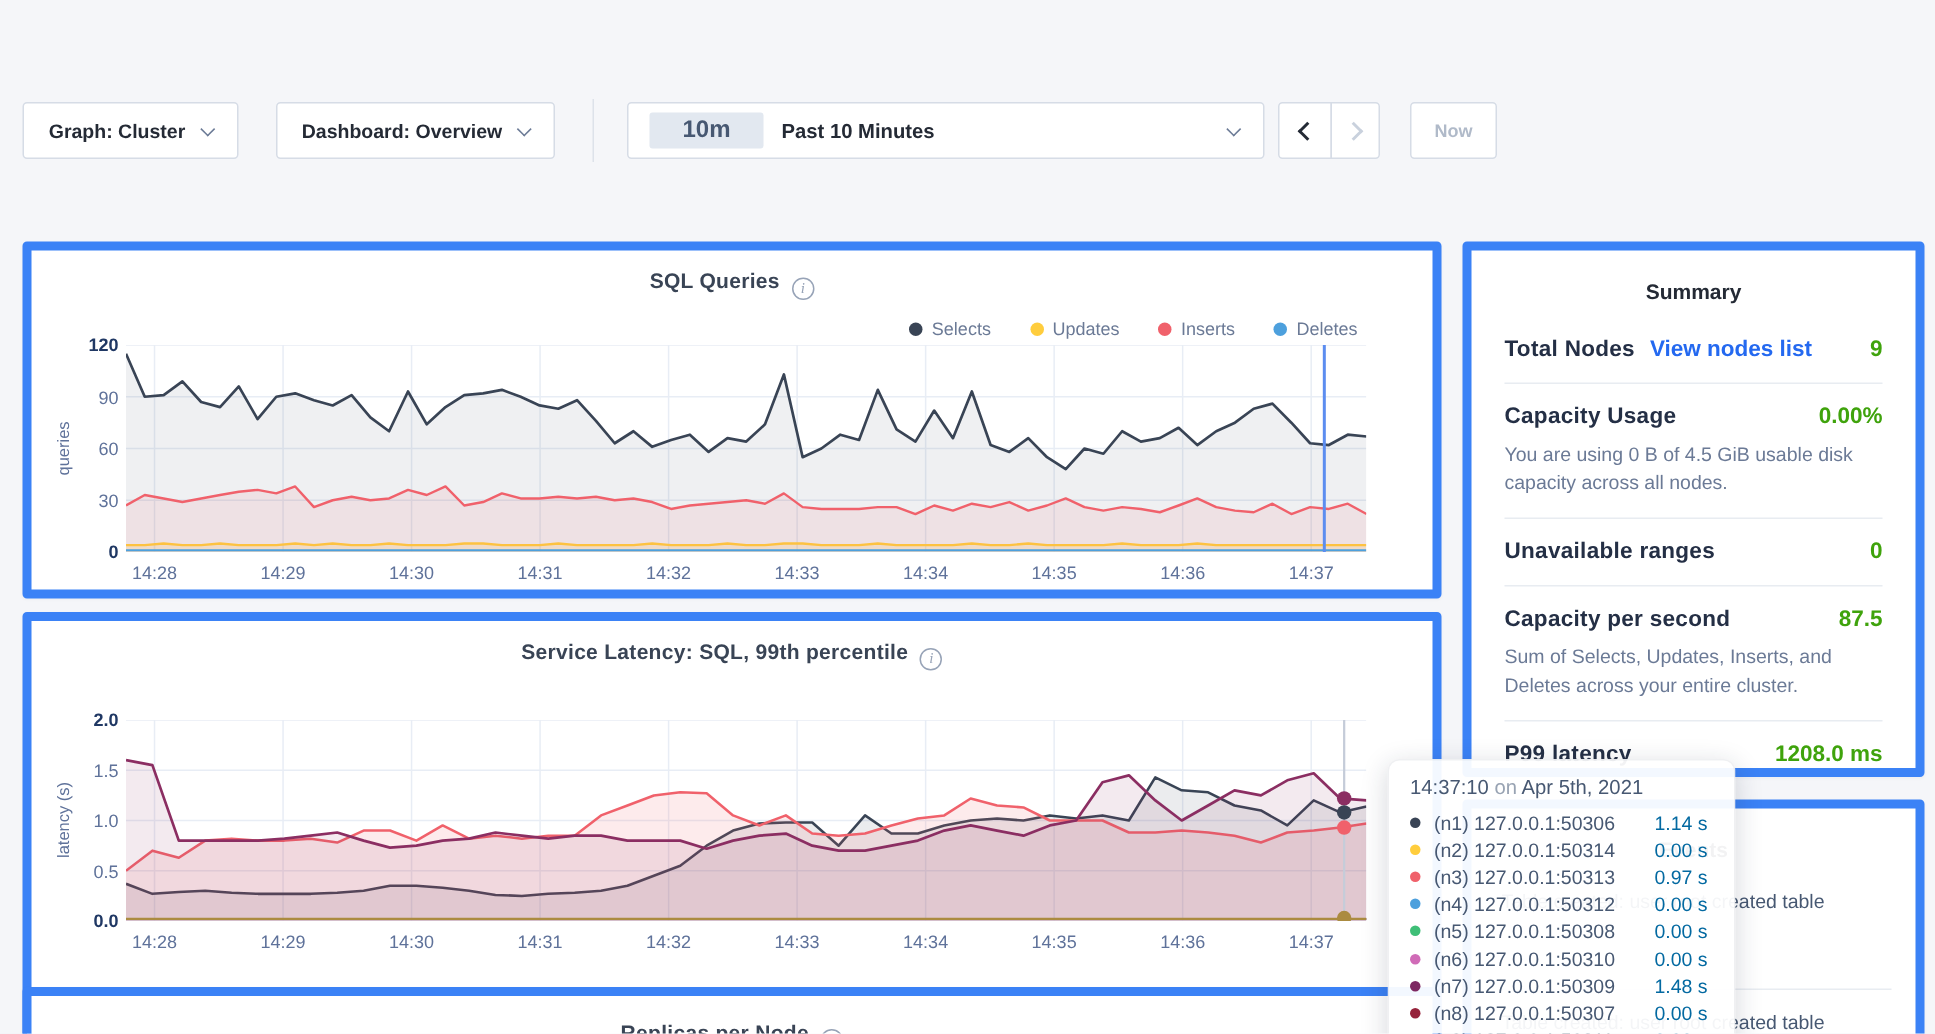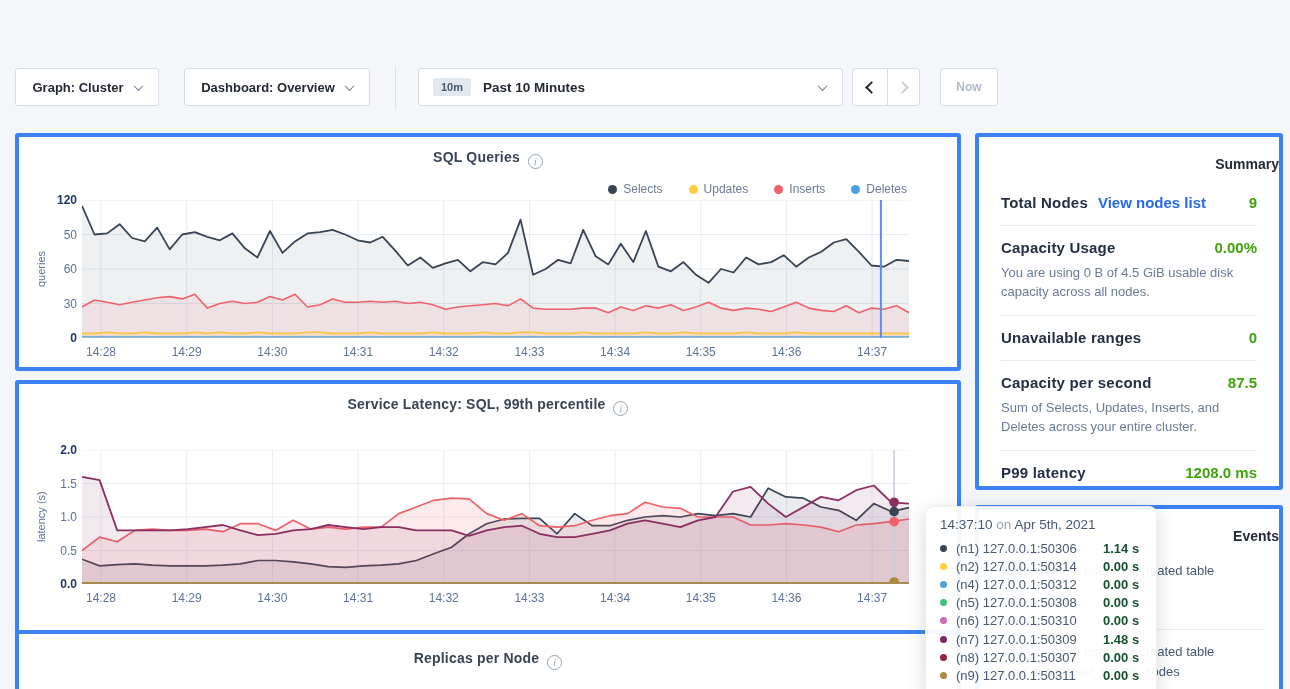--- a/index.html
+++ b/index.html
@@ -13,35 +13,35 @@
   .toolbar { position:absolute; top:68px; left:0; height:38px; width:100%; }
   .btn { position:absolute; height:38px; background:#fff; border:1px solid #d6dce6;
          border-radius:3px; display:flex; align-items:center; justify-content:center;
          font-size:13px; font-weight:bold; color:#242a35; cursor:pointer; }
   .dd-graph { left:15px; width:144px; }
   .dd-dashboard { left:184px; width:186px; }
   .chev { display:inline-block; width:7px; height:7px; border-right:1.6px solid #6b7a96;
           border-bottom:1.6px solid #6b7a96; transform:rotate(45deg) translate(-1px,-1px); margin-left:11px; }
   .vdiv { position:absolute; left:395px; top:-2px; width:1px; height:42px; background:#dde2ea; }
   .time-dd { left:418px; width:425px; justify-content:flex-start; padding:0 14px; }
-  .time-badge { background:#e2e8f0; border-radius:2px; padding:3px 8px; font-size:11px;
+  .time-badge { background:#e2e8f0; border-radius:2px; padding:3px 22px; font-size:16px;
                 font-weight:bold; color:#475872; margin-right:12px; }
   .time-label { font-size:13.5px; }
   .time-dd .chev { position:absolute; right:16px; }
   .pager-back { left:852px; width:36px; border-top-right-radius:0; border-bottom-right-radius:0; }
   .pager-fwd { left:887px; width:33px; border-top-left-radius:0; border-bottom-left-radius:0; }
   .chev-left { width:9px; height:9px; border-left:2.2px solid #242a35; border-bottom:2.2px solid #242a35;
                transform:rotate(45deg); margin-left:3px; }
   .chev-right { width:9px; height:9px; border-right:2.2px solid #c9d1dd; border-top:2.2px solid #c9d1dd;
                 transform:rotate(45deg); margin-right:3px; }
   .btn-now { left:940px; width:58px; color:#b0bac9; font-size:12px; }
 
   
-  .card { position:absolute; background:#fff; border:4px solid #3b82f6; border-radius:3px;
-          box-shadow:0 1px 2px rgba(30,40,60,0.03); }
+  .card { position:absolute; background:#fff; border:6px solid #3b82f6; border-radius:3px;
+          box-shadow:0 1px 2px rgba(30,40,60,0.03);margin-top:28px; }
   .card-sql      { left:15px; top:133px; width:946px; height:238px; }
   .card-latency  { left:15px; top:380px; width:946px; height:304px; }
   .card-replicas { left:15px; top:630px; width:946px; height:120px; }
   .card-summary  { left:975px; top:133px; width:308px; height:357px; }
   .card-events   { left:975px; top:505px; width:308px; height:200px; }
 
   .chart-title { position:absolute; top:12px; left:0; right:0; text-align:center;
                  font-size:14px; font-weight:bold; color:#394455; letter-spacing:.2px; }
   .info-icon { display:inline-block; width:15px; height:15px; border:1.4px solid #97a3b7;
                border-radius:50%; color:#97a3b7; font-size:10px; line-height:13px; font-weight:normal;
@@ -52,21 +52,21 @@
   .legend-dot { width:9px; height:9px; border-radius:50%; }
 
   .plot { position:absolute; left:63px; overflow:hidden; }
   .ytick { position:absolute; width:42px; text-align:right; font-size:12px; color:#5f729a; left:16px; }
   .ytick.edge { font-weight:bold; color:#203864; }
   .xlab { position:absolute; width:44px; text-align:center; font-size:12px; color:#5f729a; }
   .ylab { position:absolute; left:16px; writing-mode:vertical-rl; transform:rotate(180deg);
           text-align:center; font-size:11px; color:#5f729a; }
 
   
-  .panel-title { padding:19px 0 9px; text-align:right; font-size:14px; font-weight:bold; color:#242a35; }
+  .panel-title { padding:19px 0 9px; text-align:center; font-size:14px; font-weight:bold; color:#242a35; }
   .sum-row { margin:0 22px; padding:13px 0 14px; }
   .sum-row + .sum-row { border-top:1px solid #e8ecf1; }
   .sum-head { display:flex; align-items:flex-start; }
   .sum-label { font-size:15px; font-weight:bold; color:#242f45; letter-spacing:.2px; }
   .sum-link { font-size:15px; font-weight:bold; color:#2469f0; margin-left:10px; cursor:pointer; text-decoration:none; }
   .sum-val { margin-left:auto; font-size:15px; font-weight:bold; color:#3fa30c; }
   .sum-desc { margin-top:7px; font-size:13px; color:#6b7a96; line-height:19px; }
 
   
   .ev-item { position:absolute; left:20px; right:12px; font-size:13px; color:#475872; line-height:20px; }
@@ -74,21 +74,21 @@
 
   
   .tooltip { position:absolute; left:925px; top:506px; width:232px; z-index:30;
              background:rgba(255,255,255,0.94); border:1px solid rgba(120,130,150,0.12);
              border-radius:8px; box-shadow:0 4px 18px rgba(30,40,60,0.18); padding:10px 14px 11px; }
   .tt-head { font-size:13.5px; color:#475872; margin-bottom:7px; }
   .tt-on { color:#98a3b3; }
   .tt-row { display:flex; align-items:center; height:18.2px; font-size:13px; color:#475872; }
   .tt-dot { width:7px; height:7px; border-radius:50%; margin-right:9px; flex:none; }
   .tt-node { width:147px; }
-  .tt-val { font-weight:bold; color:#14532d; }
+  .tt-val { font-weight:normal; color:#0369a1; }
 </style>
 </head>
 <body>
 
 <div class="screen">
 
 
   <div class="toolbar">
     <button class="btn dd-dashboard">
       <span>Dashboard: Overview</span>
@@ -157,21 +157,21 @@
           <polyline points="0.0,5.8 12.5,34.5 25.1,33.4 37.6,24.2 50.1,38.0 62.7,41.4 75.2,27.6 87.7,49.4 100.2,34.5 112.8,32.2 125.3,36.8 137.8,40.3 150.4,33.4 162.9,48.3 175.4,57.5 188.0,31.0 200.5,52.9 213.0,41.4 225.5,33.4 238.1,32.2 250.6,29.9 263.1,34.5 275.7,40.3 288.2,42.5 300.7,36.8 313.3,50.6 325.8,65.5 338.3,57.5 350.8,67.9 363.4,63.3 375.9,59.8 388.4,71.3 401.0,62.1 413.5,64.4 426.0,52.9 438.6,19.6 451.1,74.8 463.6,69.0 476.2,59.8 488.7,63.3 501.2,29.9 513.7,56.3 526.3,64.4 538.8,43.7 551.3,62.1 563.9,31.0 576.4,66.7 588.9,71.3 601.5,62.1 614.0,74.8 626.5,82.8 639.0,69.0 651.6,72.5 664.1,57.5 676.6,64.4 689.2,62.1 701.7,55.2 714.2,66.7 726.8,57.5 739.3,51.8 751.8,42.5 764.3,39.1 776.9,51.8 789.4,65.5 801.9,66.7 814.5,59.8 827.0,61.0" fill="none" stroke="#394455" stroke-width="1.8" stroke-linejoin="round"></polyline>
           <polygon points="0.0,133.4 12.5,133.4 25.1,132.3 37.6,133.4 50.1,133.4 62.7,132.3 75.2,133.4 87.7,133.4 100.2,133.4 112.8,132.3 125.3,133.4 137.8,132.3 150.4,133.4 162.9,133.4 175.4,132.3 188.0,133.4 200.5,133.4 213.0,133.4 225.5,132.3 238.1,132.3 250.6,133.4 263.1,133.4 275.7,133.4 288.2,132.3 300.7,133.4 313.3,133.4 325.8,133.4 338.3,133.4 350.8,132.3 363.4,133.4 375.9,133.4 388.4,133.4 401.0,132.3 413.5,133.4 426.0,133.4 438.6,132.3 451.1,132.3 463.6,133.4 476.2,133.4 488.7,133.4 501.2,132.3 513.7,133.4 526.3,133.4 538.8,133.4 551.3,133.4 563.9,132.3 576.4,133.4 588.9,133.4 601.5,132.3 614.0,133.4 626.5,133.4 639.0,133.4 651.6,133.4 664.1,132.3 676.6,133.4 689.2,133.4 701.7,133.4 714.2,132.3 726.8,133.4 739.3,133.4 751.8,133.4 764.3,133.4 776.9,133.4 789.4,133.4 801.9,133.4 814.5,133.4 827.0,133.4 827,138 0,138" fill="rgba(255,205,61,0.18)" stroke="none"></polygon>
           <polyline points="0.0,133.4 12.5,133.4 25.1,132.3 37.6,133.4 50.1,133.4 62.7,132.3 75.2,133.4 87.7,133.4 100.2,133.4 112.8,132.3 125.3,133.4 137.8,132.3 150.4,133.4 162.9,133.4 175.4,132.3 188.0,133.4 200.5,133.4 213.0,133.4 225.5,132.3 238.1,132.3 250.6,133.4 263.1,133.4 275.7,133.4 288.2,132.3 300.7,133.4 313.3,133.4 325.8,133.4 338.3,133.4 350.8,132.3 363.4,133.4 375.9,133.4 388.4,133.4 401.0,132.3 413.5,133.4 426.0,133.4 438.6,132.3 451.1,132.3 463.6,133.4 476.2,133.4 488.7,133.4 501.2,132.3 513.7,133.4 526.3,133.4 538.8,133.4 551.3,133.4 563.9,132.3 576.4,133.4 588.9,133.4 601.5,132.3 614.0,133.4 626.5,133.4 639.0,133.4 651.6,133.4 664.1,132.3 676.6,133.4 689.2,133.4 701.7,133.4 714.2,132.3 726.8,133.4 739.3,133.4 751.8,133.4 764.3,133.4 776.9,133.4 789.4,133.4 801.9,133.4 814.5,133.4 827.0,133.4" fill="none" stroke="#ffcd3d" stroke-width="1.6" stroke-linejoin="round"></polyline>
           <polygon points="0.0,107.0 12.5,100.0 25.1,102.3 37.6,104.7 50.1,102.3 62.7,100.0 75.2,97.8 87.7,96.6 100.2,98.9 112.8,94.3 125.3,108.1 137.8,103.5 150.4,101.2 162.9,103.5 175.4,102.3 188.0,96.6 200.5,100.0 213.0,94.3 225.5,107.0 238.1,104.7 250.6,98.9 263.1,102.3 275.7,102.3 288.2,101.2 300.7,102.3 313.3,101.2 325.8,103.5 338.3,102.3 350.8,104.7 363.4,109.3 375.9,107.0 388.4,105.8 401.0,104.7 413.5,103.5 426.0,105.8 438.6,98.9 451.1,108.1 463.6,109.3 476.2,109.3 488.7,109.3 501.2,108.1 513.7,108.1 526.3,112.7 538.8,107.0 551.3,110.4 563.9,105.8 576.4,108.1 588.9,104.7 601.5,110.4 614.0,107.0 626.5,102.3 639.0,108.1 651.6,110.4 664.1,108.1 676.6,109.3 689.2,111.5 701.7,107.0 714.2,102.3 726.8,108.1 739.3,110.4 751.8,111.5 764.3,105.8 776.9,112.7 789.4,108.1 801.9,109.3 814.5,105.8 827.0,112.7 827,138 0,138" fill="rgba(240,97,107,0.10)" stroke="none"></polygon>
           <polyline points="0.0,107.0 12.5,100.0 25.1,102.3 37.6,104.7 50.1,102.3 62.7,100.0 75.2,97.8 87.7,96.6 100.2,98.9 112.8,94.3 125.3,108.1 137.8,103.5 150.4,101.2 162.9,103.5 175.4,102.3 188.0,96.6 200.5,100.0 213.0,94.3 225.5,107.0 238.1,104.7 250.6,98.9 263.1,102.3 275.7,102.3 288.2,101.2 300.7,102.3 313.3,101.2 325.8,103.5 338.3,102.3 350.8,104.7 363.4,109.3 375.9,107.0 388.4,105.8 401.0,104.7 413.5,103.5 426.0,105.8 438.6,98.9 451.1,108.1 463.6,109.3 476.2,109.3 488.7,109.3 501.2,108.1 513.7,108.1 526.3,112.7 538.8,107.0 551.3,110.4 563.9,105.8 576.4,108.1 588.9,104.7 601.5,110.4 614.0,107.0 626.5,102.3 639.0,108.1 651.6,110.4 664.1,108.1 676.6,109.3 689.2,111.5 701.7,107.0 714.2,102.3 726.8,108.1 739.3,110.4 751.8,111.5 764.3,105.8 776.9,112.7 789.4,108.1 801.9,109.3 814.5,105.8 827.0,112.7" fill="none" stroke="#f0616b" stroke-width="1.6" stroke-linejoin="round"></polyline>
           <line x1="0" y1="136.85" x2="827" y2="136.85" stroke="#4da0dd" stroke-width="1.4"></line>
           <line x1="798.882" y1="0" x2="798.882" y2="138" stroke="#5c8df0" stroke-width="2"></line>
         </svg>
     </div>
   <span class="ytick edge" style="top: 56px;">120</span>
-      <span class="ytick" style="top: 90.5px;">50</span>
+      <span class="ytick" style="top: 90.5px;">90</span>
       <span class="ytick" style="top: 125px;">60</span>
       <span class="ytick" style="top: 159.5px;">30</span>
       <span class="ytick edge" style="top: 194px;">0</span>
       <span class="xlab" style="left: 60.021px; top: 208px;">14:28</span>
       <span class="xlab" style="left: 145.698px; top: 208px;">14:29</span>
       <span class="xlab" style="left: 231.375px; top: 208px;">14:30</span>
       <span class="xlab" style="left: 317.053px; top: 208px;">14:31</span>
       <span class="xlab" style="left: 402.73px; top: 208px;">14:32</span>
       <span class="xlab" style="left: 488.407px; top: 208px;">14:33</span>
       <span class="xlab" style="left: 574.084px; top: 208px;">14:34</span>
@@ -304,20 +304,25 @@
           <span class="tt-dot" style="background: rgb(57, 68, 85);"></span>
           <span class="tt-node">(n1) 127.0.0.1:50306</span>
           <span class="tt-val">1.14 s</span>
         </div>
         <div class="tt-row">
           <span class="tt-dot" style="background: rgb(255, 205, 61);"></span>
           <span class="tt-node">(n2) 127.0.0.1:50314</span>
           <span class="tt-val">0.00 s</span>
         </div>
         <div class="tt-row">
+          <span class="tt-dot" style="background: rgb(240, 97, 107);"></span>
+          <span class="tt-node">(n3) 127.0.0.1:50313</span>
+          <span class="tt-val">0.97 s</span>
+        </div>
+        <div class="tt-row">
           <span class="tt-dot" style="background: rgb(77, 160, 221);"></span>
           <span class="tt-node">(n4) 127.0.0.1:50312</span>
           <span class="tt-val">0.00 s</span>
         </div>
         <div class="tt-row">
           <span class="tt-dot" style="background: rgb(63, 191, 119);"></span>
           <span class="tt-node">(n5) 127.0.0.1:50308</span>
           <span class="tt-val">0.00 s</span>
         </div>
         <div class="tt-row">

